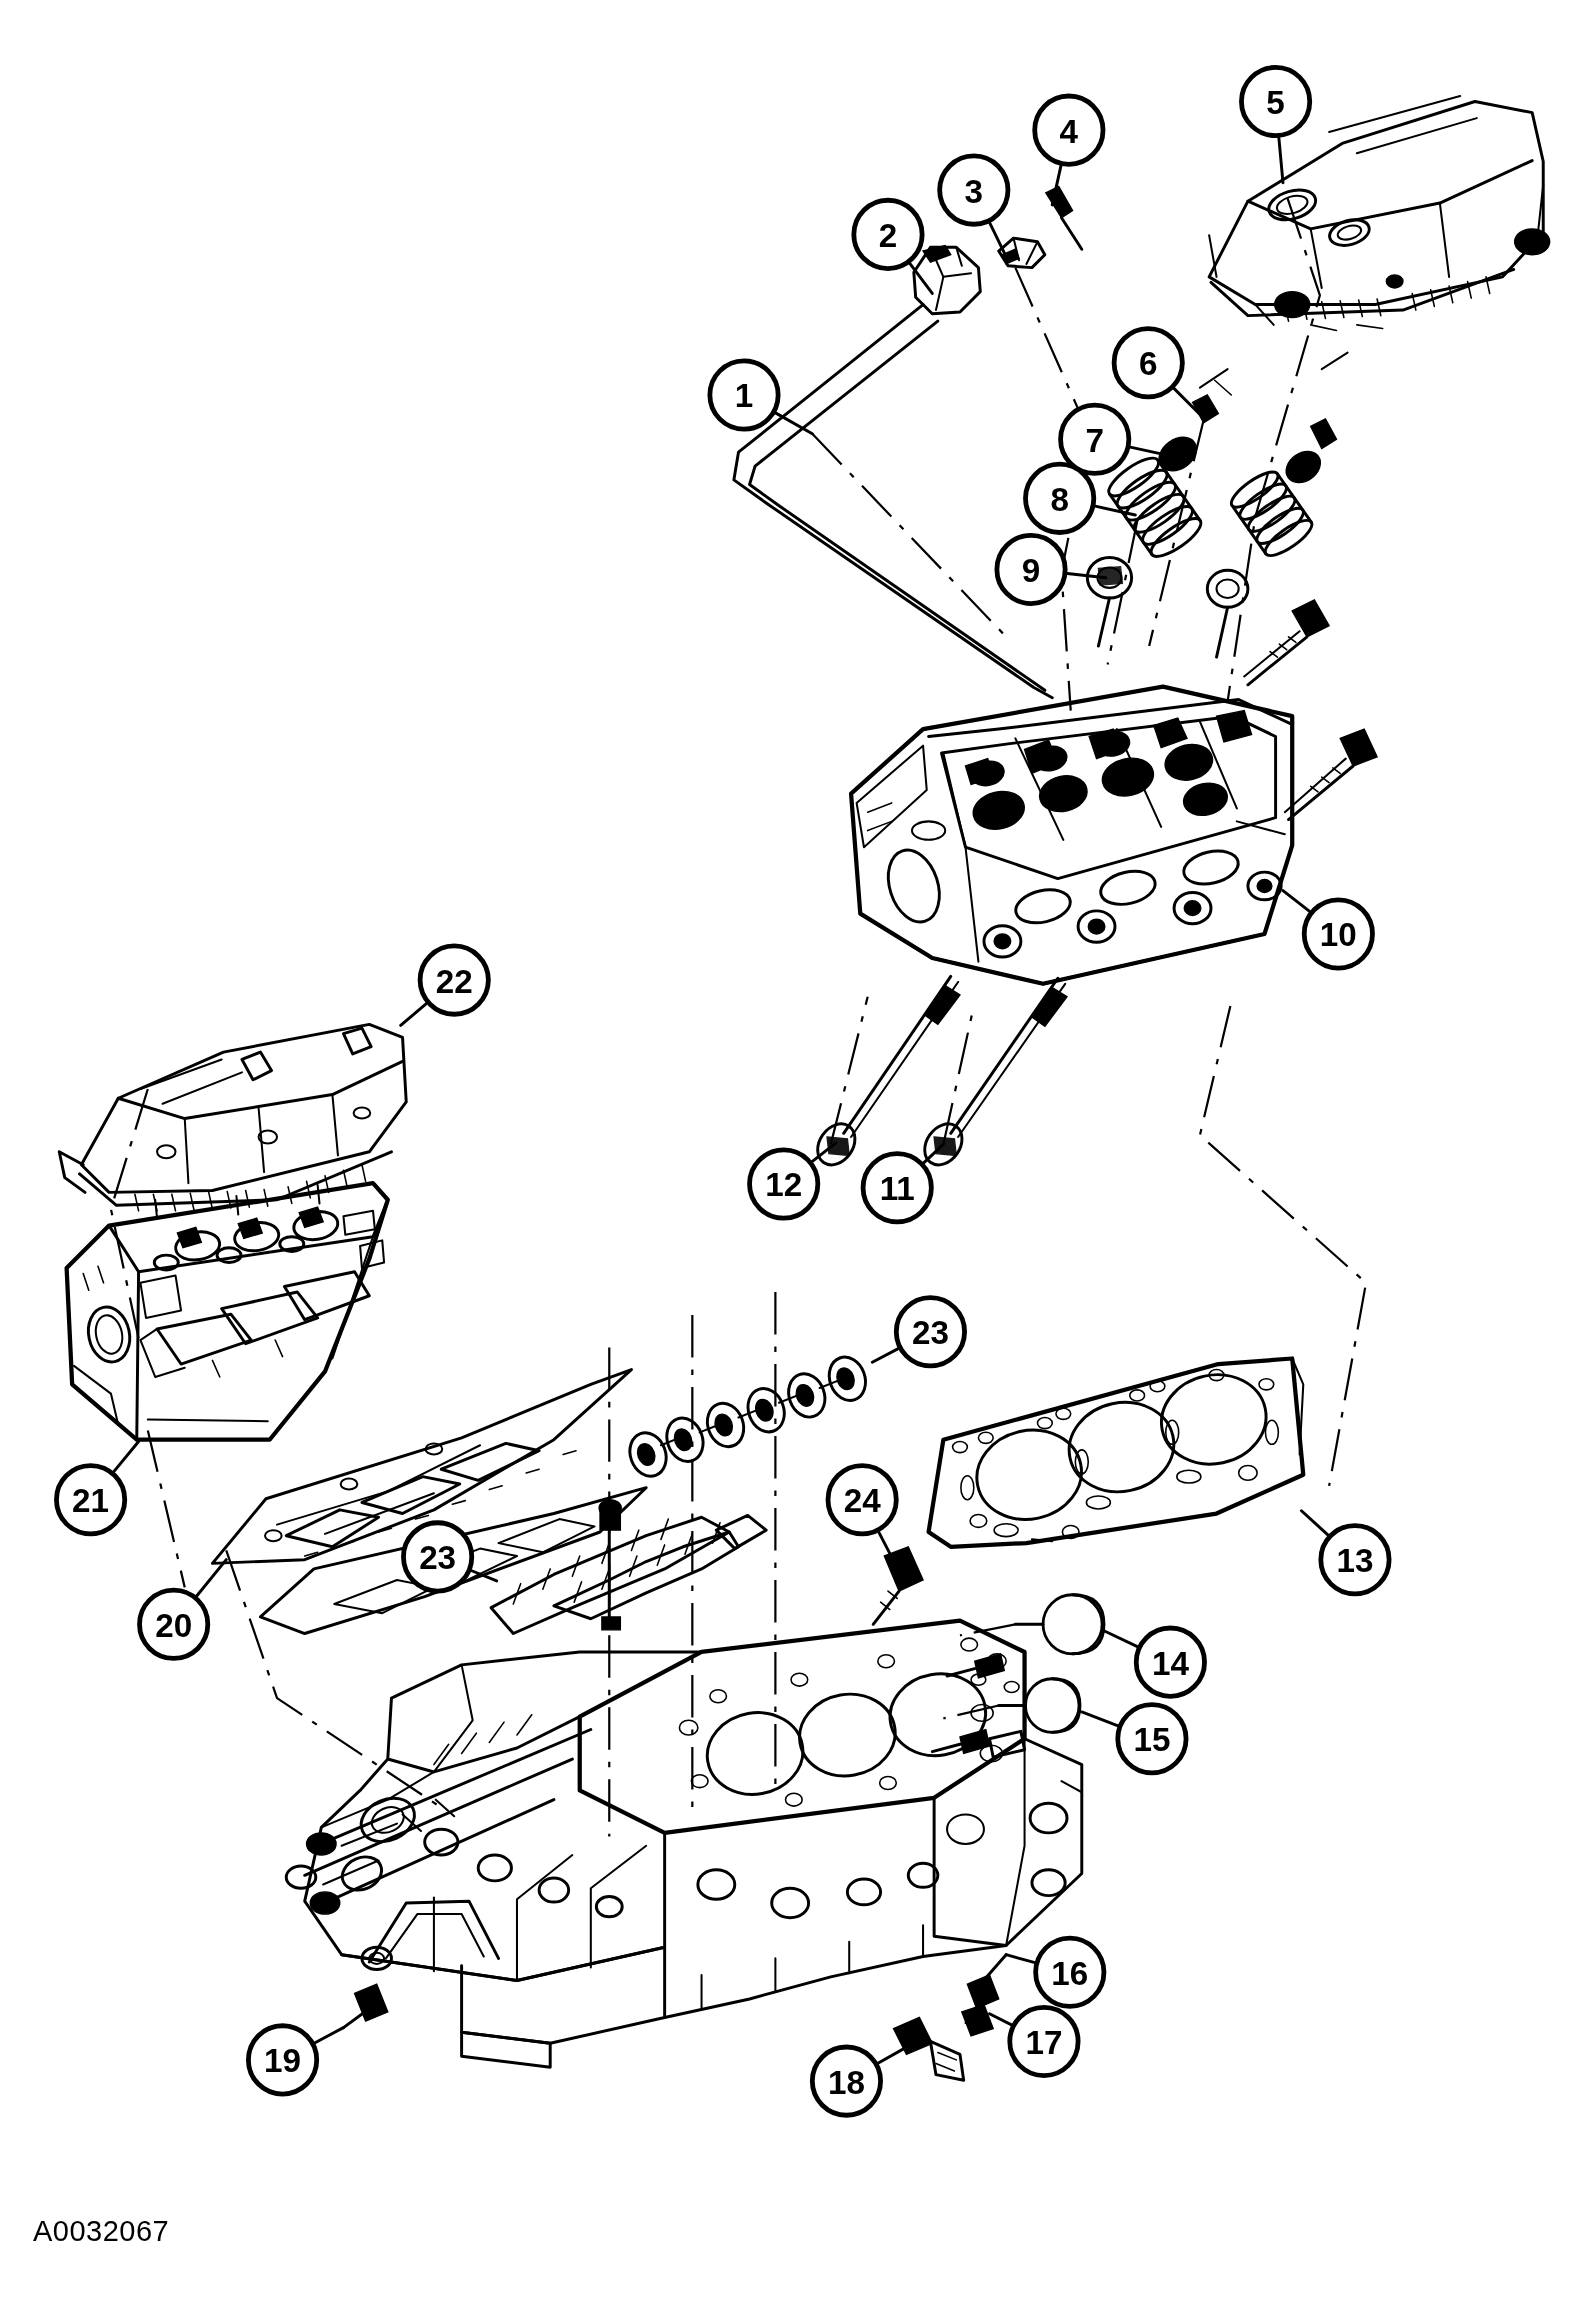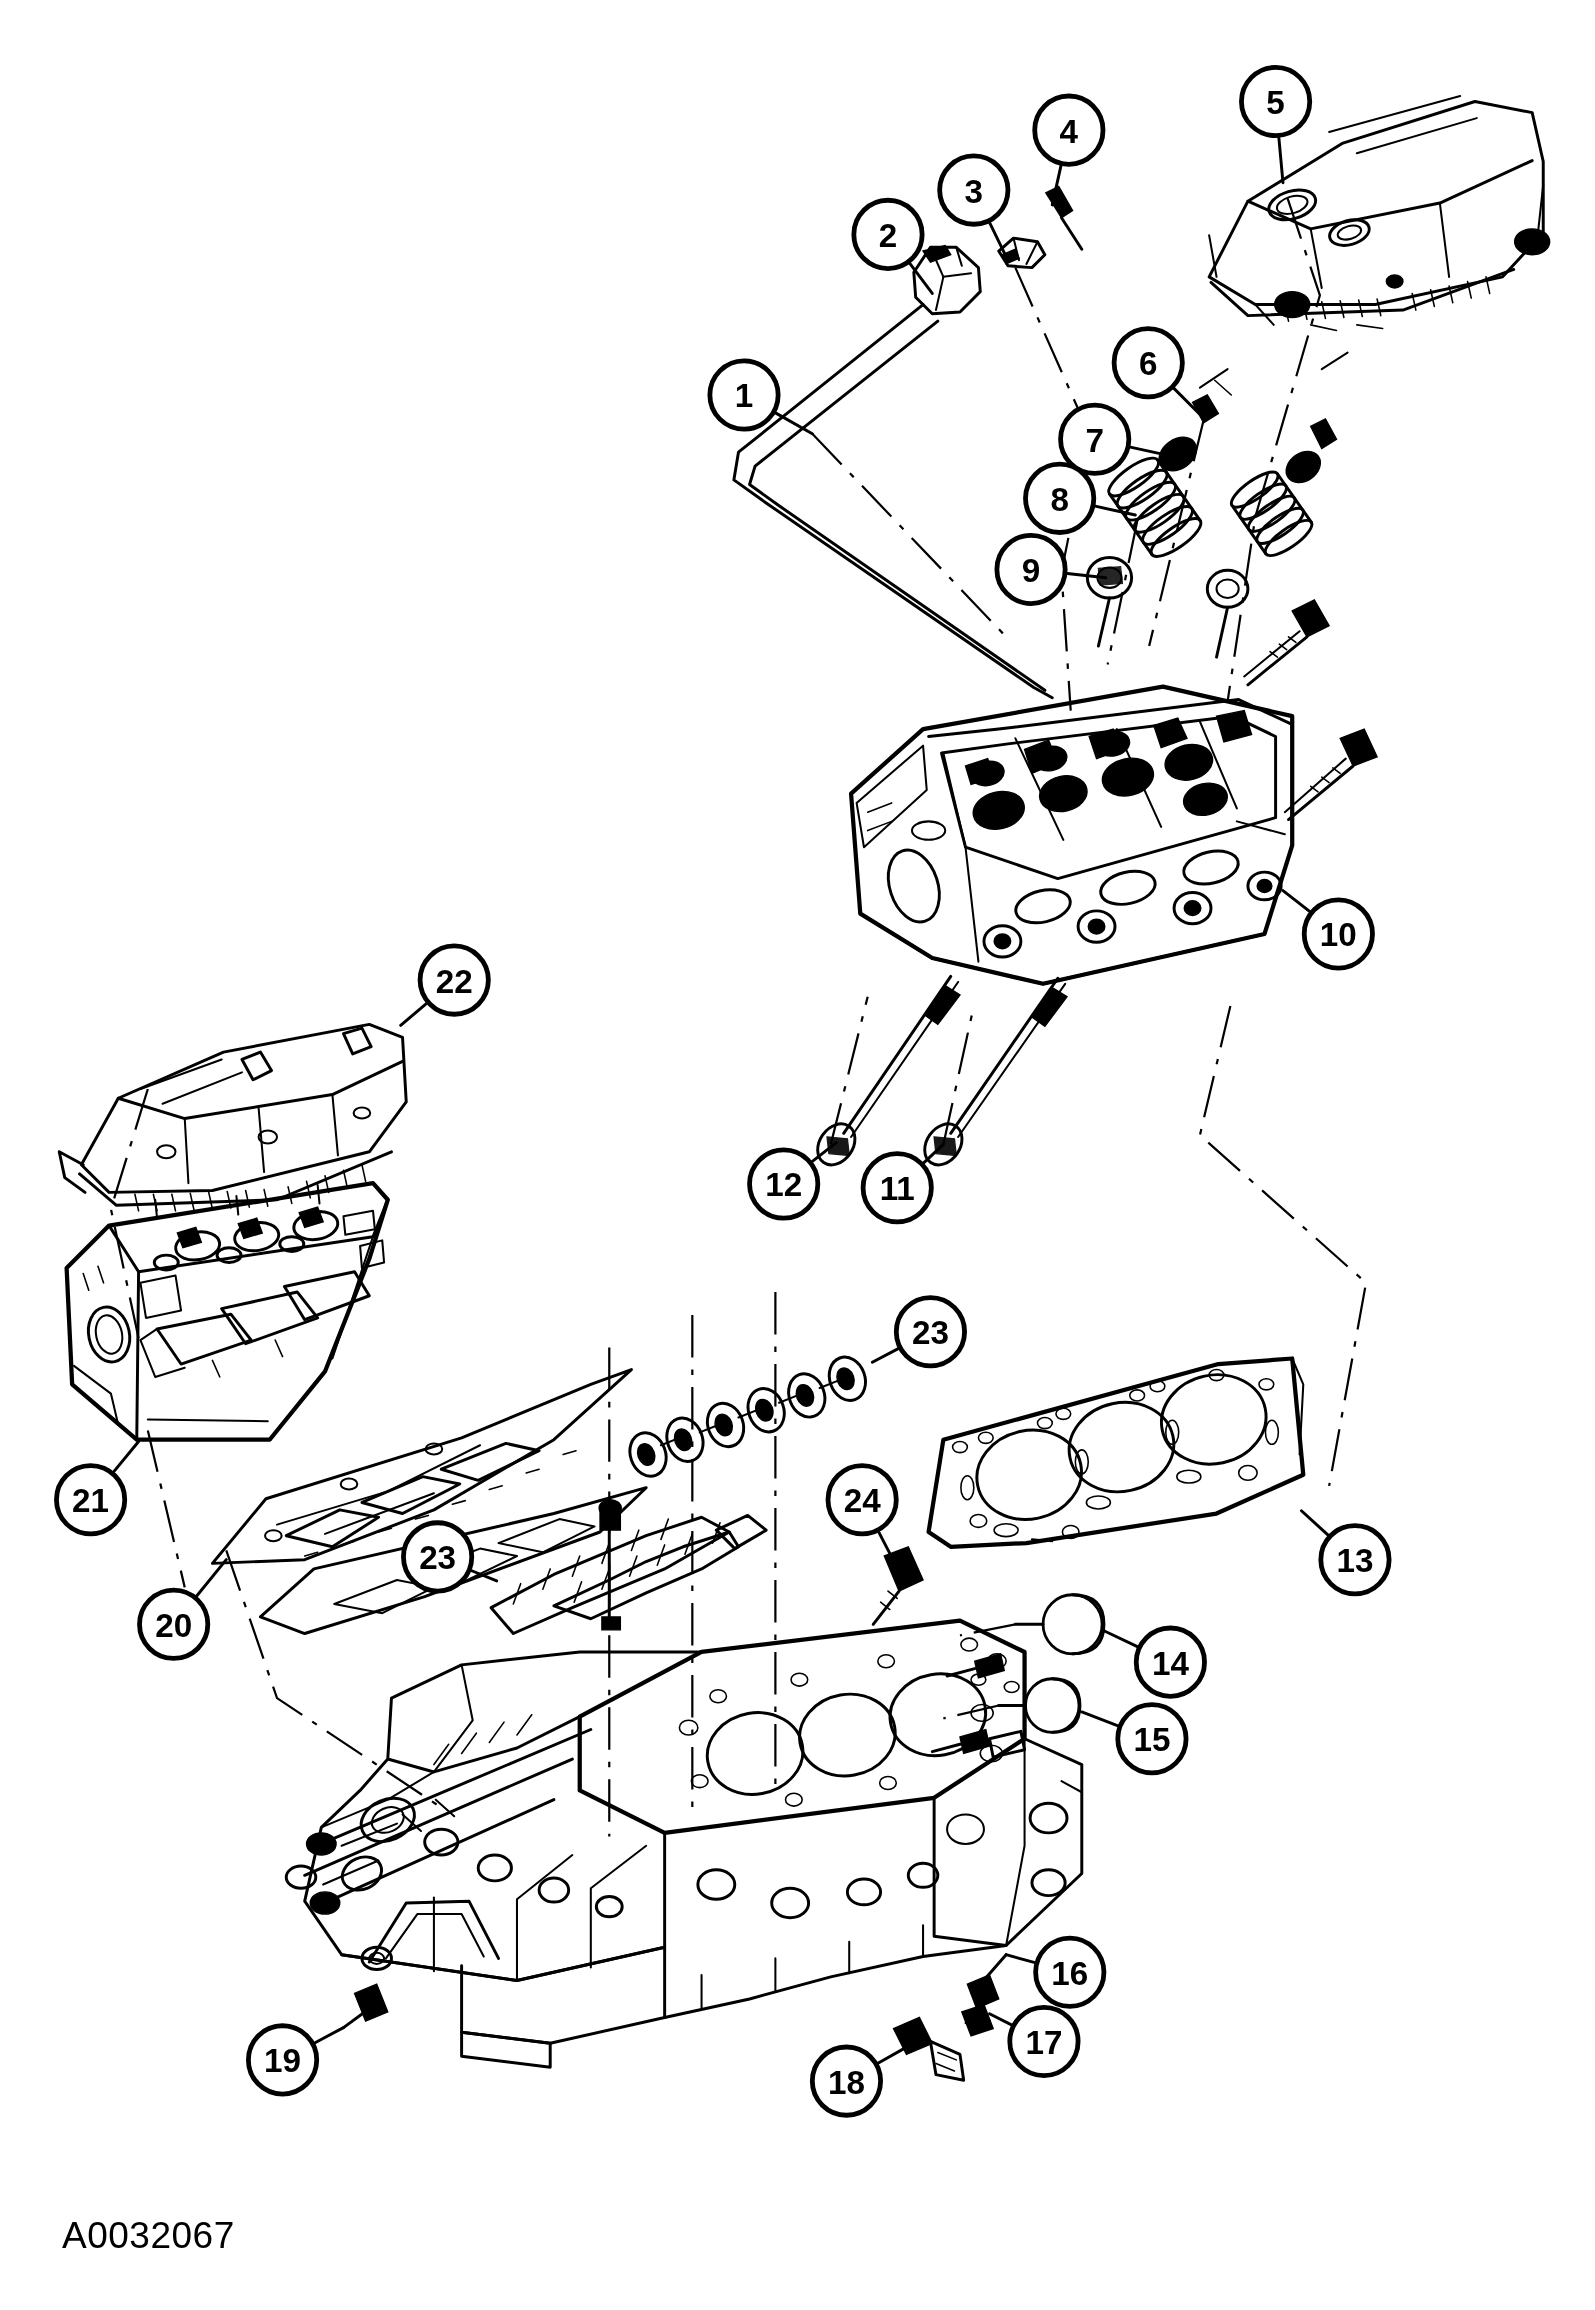--- a/index.html
+++ b/index.html
@@ -23,25 +23,24 @@
     left: 0;
     top: 0;
     width: 1596px;
     height: 2310px;
   }
   .fig-id {
     position: absolute;
     left: 33px;
     top: 2215px;
     font-family: "Liberation Sans", sans-serif;
-    font-size: 37px;
+    font-size: 29px;
     letter-spacing: 0.5px;
     color: #000000;
     white-space: nowrap;
-    margin-left: 29px;
   }
   
   .ln      { fill: none; stroke: #000; stroke-width: 3.2; stroke-linecap: round; stroke-linejoin: round; }
   .ln-thin { fill: none; stroke: #000; stroke-width: 2.2; stroke-linecap: round; stroke-linejoin: round; }
   .ln-hair { fill: none; stroke: #000; stroke-width: 1.7; stroke-linecap: round; stroke-linejoin: round; }
   .ln-bold { fill: none; stroke: #000; stroke-width: 4.6; stroke-linecap: round; stroke-linejoin: round; }
   .fillblk { fill: #000; stroke: #000; stroke-width: 1.5; }
   .fillwht { fill: #fff; stroke: #000; stroke-width: 3; }
   .leader  { fill: none; stroke: #000; stroke-width: 3.2; stroke-linecap: round; }
   .axis    { fill: none; stroke: #000; stroke-width: 2.4;

